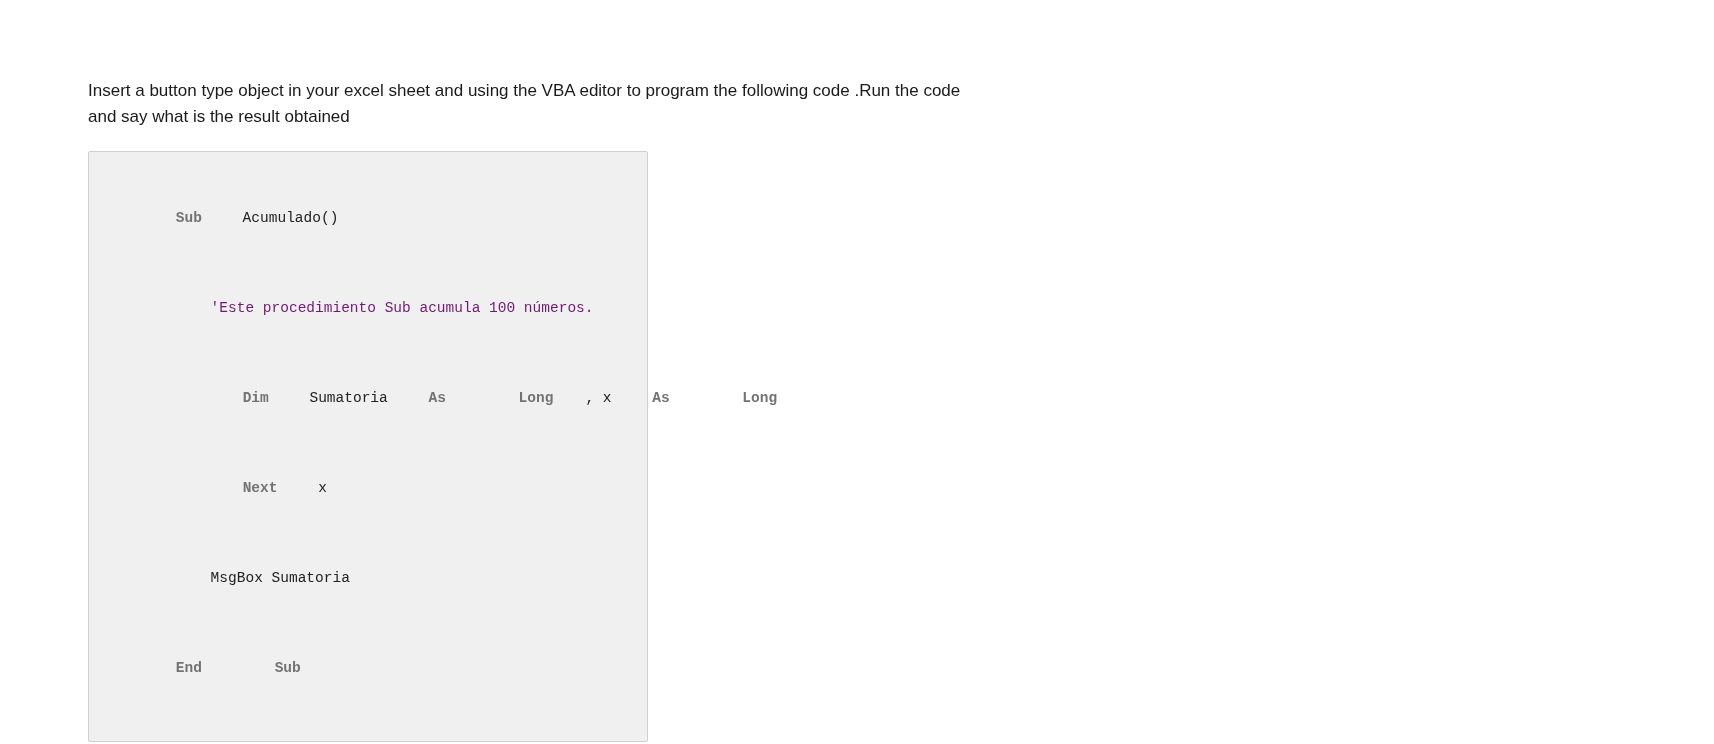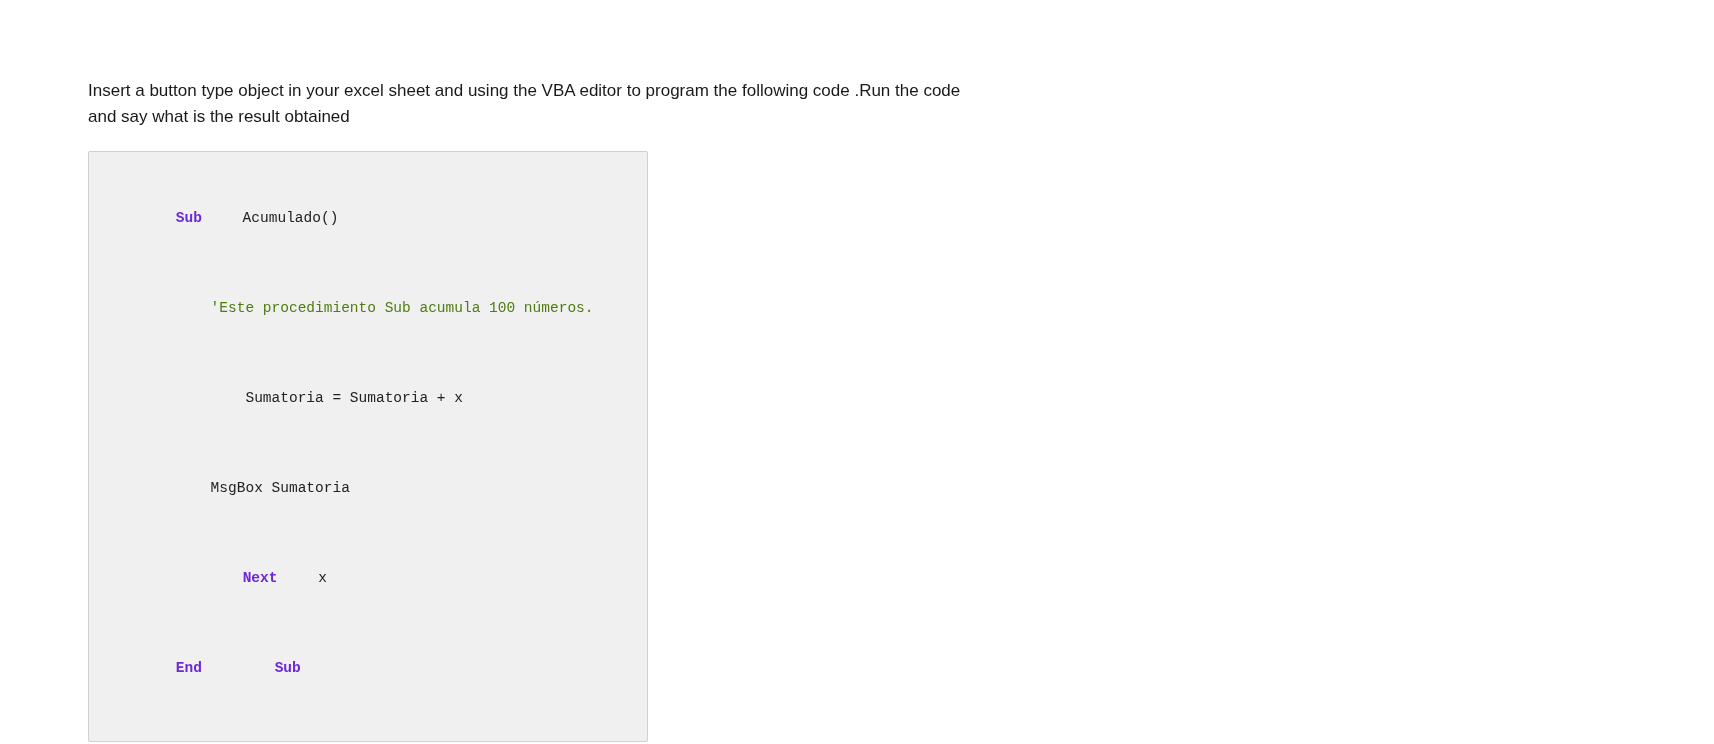--- a/index.html
+++ b/index.html
@@ -34,46 +34,46 @@
       margin-bottom: 28px;
       max-width: 560px;
       border-radius: 2px;
     }
 
     .code-line {
       white-space: pre;
     }
 
     .kw-blue {
-      color: #6d28d9;
+      color: #737373;
       font-weight: bold;
     }
 
     .comment-gray {
-      color: #4d7c0f;
+      color: #701a75;
       font-style: normal;
     }
   </style>
 </head>
 <body>
 
 <p class="question-text">Insert a button type object in your excel sheet and using the VBA editor to program the following code .Run the code and say what is the result obtained</p>
 
 <div class="code-block">
   <div class="code-line">
     <span class="kw-blue">Sub</span><span> Acumulado()</span>
   </div>
   <div class="code-line">
     <span class="comment-gray">    'Este procedimiento Sub acumula 100 números.</span>
   </div>
   <div class="code-line">
-    <span>        Sumatoria = Sumatoria + x</span>
+    <span>    </span><span class="kw-blue">Dim</span><span> Sumatoria </span><span class="kw-blue">As</span><span> </span><span class="kw-blue">Long</span><span>, x </span><span class="kw-blue">As</span><span> </span><span class="kw-blue">Long</span>
+  </div>
+  <div class="code-line">
+    <span>    </span><span class="kw-blue">Next</span><span> x</span>
   </div>
   <div class="code-line">
     <span>    MsgBox Sumatoria</span>
-  </div>
-  <div class="code-line">
-    <span>    </span><span class="kw-blue">Next</span><span> x</span>
   </div>
   <div class="code-line">
     <span class="kw-blue">End</span><span> </span><span class="kw-blue">Sub</span>
   </div>
 </div>
 
 </body></html>

